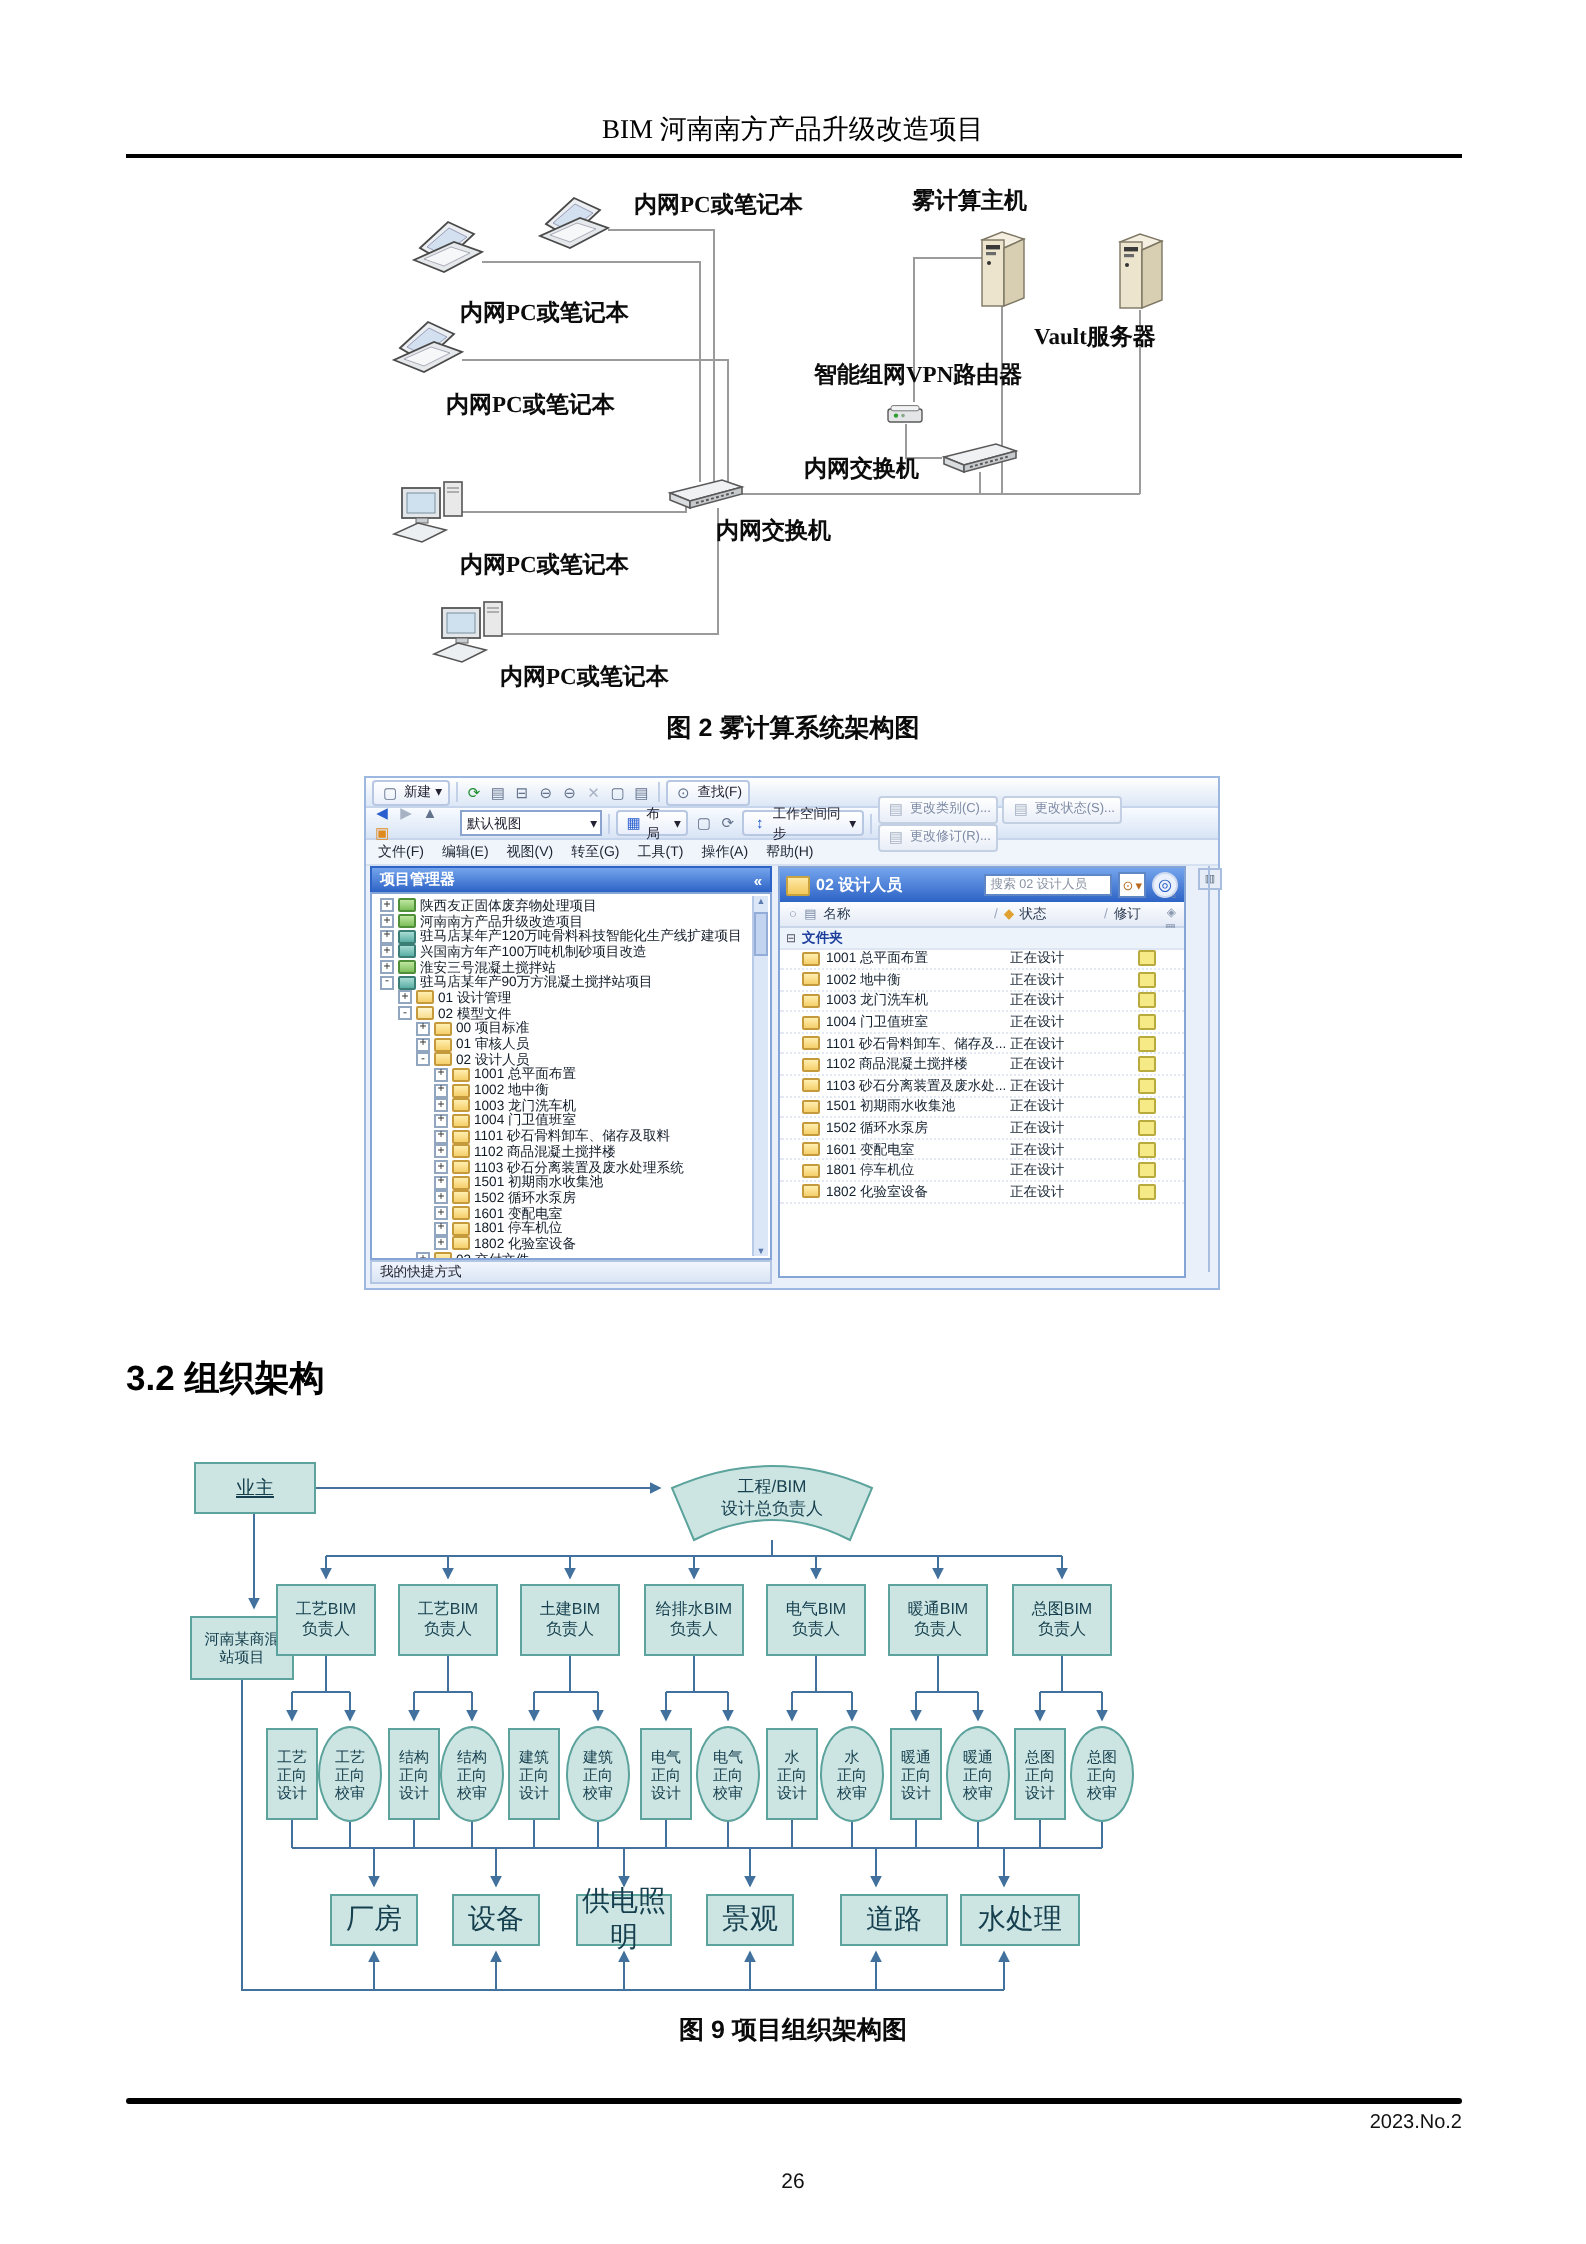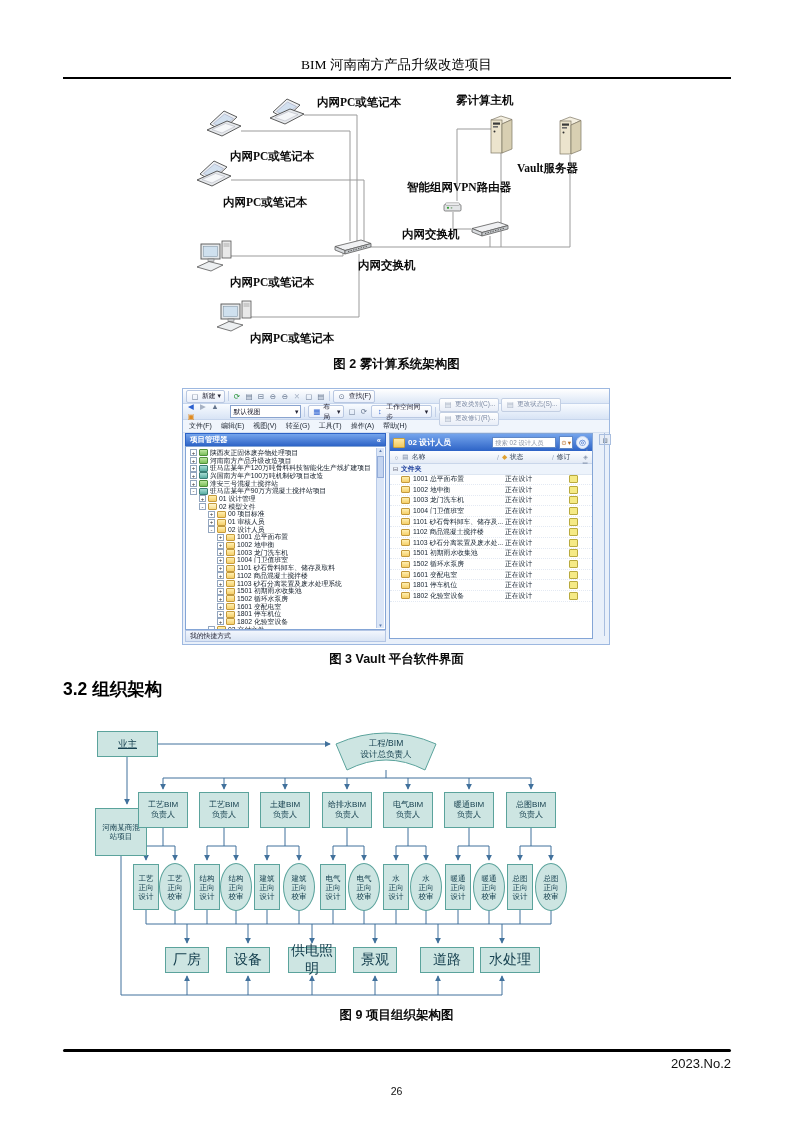--- a/index.html
+++ b/index.html
@@ -8,21 +8,21 @@
   
   .doc-header-title{position:absolute;top:56px;left:0;width:100%;text-align:center;
         font-family:"Liberation Serif",serif;font-size:13.5px;color:#000;}
   .doc-header-rule{position:absolute;top:77px;left:63px;width:668px;height:2px;background:#000;}
   .fig-caption{position:absolute;left:0;width:100%;text-align:center;font-size:12.5px;
         font-weight:600;color:#0a0a0a;}
   .cap2{top:356px;} .cap3{top:651px;} .cap4{top:1007px;}
   .sec-heading{position:absolute;left:63px;top:677px;font-size:17.5px;font-weight:700;color:#000;}
   .foot-rule{position:absolute;top:1049px;left:63px;width:668px;height:3.2px;background:#000;border-radius:2px;}
   .foot-page{position:absolute;top:1056px;left:0;width:100%;text-align:center;font-size:10.5px;margin-top:29px;}
-  .foot-issue{position:absolute;top:1056px;right:62px;font-size:13px;margin-left:36px;}
+  .foot-issue{position:absolute;top:1056px;right:62px;font-size:10px;margin-left:36px;}
   
   .fig2{position:absolute;left:150px;top:88px;width:480px;height:268px;}
   .fig2 text{font-family:"Liberation Serif",serif;font-size:11.5px;font-weight:600;fill:#0c0c0c;}
   
   .vault{position:absolute;left:182px;top:388px;width:428px;height:257px;background:#e9f0fa;
         border:1px solid #9db8e0;box-sizing:border-box;font-size:7px;color:#223;}
   .vtb1{display:flex;align-items:center;gap:3px;height:14px;padding:0 3px;
         background:linear-gradient(#ffffff,#dce7f6);border-bottom:1px solid #c6d5ec;}
   .vtb2{display:flex;align-items:center;gap:3px;height:15px;padding:0 3px;
         background:linear-gradient(#f8fbff,#d8e4f5);border-bottom:1px solid #c6d5ec;}
@@ -99,21 +99,21 @@
   .vstrip{flex:1;position:relative;}
   .vstrip-line{position:absolute;left:8px;top:0;bottom:6px;width:0;border-left:1px solid #a9bedf;}
   .vstrip-tab{position:absolute;left:3px;top:1px;width:10px;height:9px;background:#e7edf7;
         border:1px solid #a9bedf;font-size:5.5px;display:flex;align-items:center;justify-content:center;color:#567;}
   
   .org{position:absolute;left:60px;top:712px;width:673px;height:296px;}
   .org svg{position:absolute;left:0;top:0;}
   .obox{position:absolute;background:#cde5e2;border:1px solid #5ba39c;color:#16404f;display:flex;
         align-items:center;justify-content:center;text-align:center;white-space:pre-line;box-sizing:border-box;}
   .owner{left:37px;top:19px;width:61px;height:26px;font-size:9.5px;text-decoration:underline;}
-  .project{left:35px;top:96px;width:52px;height:48px;font-size:7.5px;line-height:9.5px;}
+  .project{left:35px;top:96px;width:52px;height:32px;font-size:7.5px;line-height:9.5px;}
   .dept{width:50px;height:36px;top:80px;font-size:8px;line-height:10px;}
   .role-rect{width:26px;height:46px;top:152px;font-size:7.5px;line-height:9px;}
   .role-ell{width:32px;height:48px;top:151px;border-radius:50%;font-size:7.5px;line-height:9px;}
   .outbox{height:26px;top:235px;font-size:14px;}
   .fanlabel{position:absolute;left:276px;top:26px;width:100px;font-size:8.5px;line-height:11px;
         text-align:center;color:#16404f;white-space:pre-line;}
 </style>
 </head>
 <body>
 
@@ -604,21 +604,20 @@
             </div>
           </div>
       </div>
 
       <div class="vstrip">
         <div class="vstrip-tab">▥</div>
         <div class="vstrip-line"></div>
       </div>
     </div>
   </div>
-  <div class="fig-caption cap3">图 3 Vault 平台软件界面</div>
 
   <div class="sec-heading">3.2 组织架构</div>
 
   <div class="org">
     <svg width="673" height="296" viewBox="0 0 673 296">
       <defs>
         <marker id="arr" markerWidth="6" markerHeight="6" refX="5.2" refY="3" orient="auto" markerUnits="userSpaceOnUse">
           <path d="M0,0 L6,3 L0,6 Z" fill="#41719c"></path>
         </marker>
       </defs>

